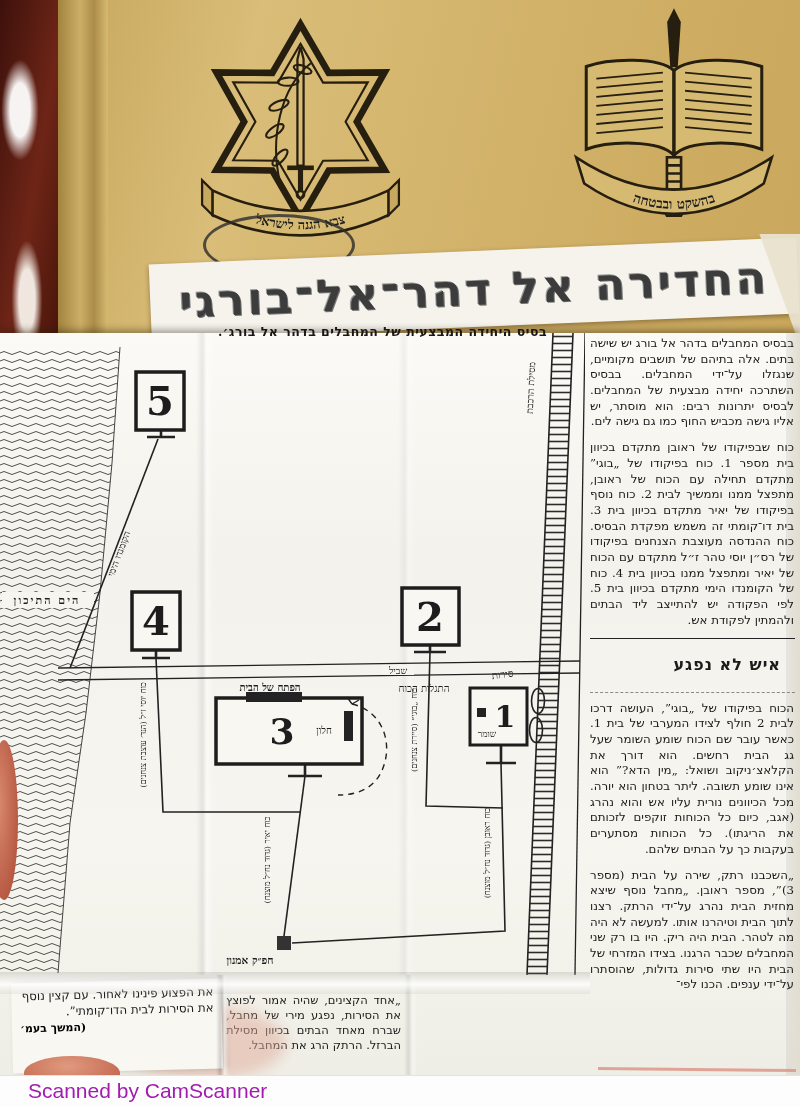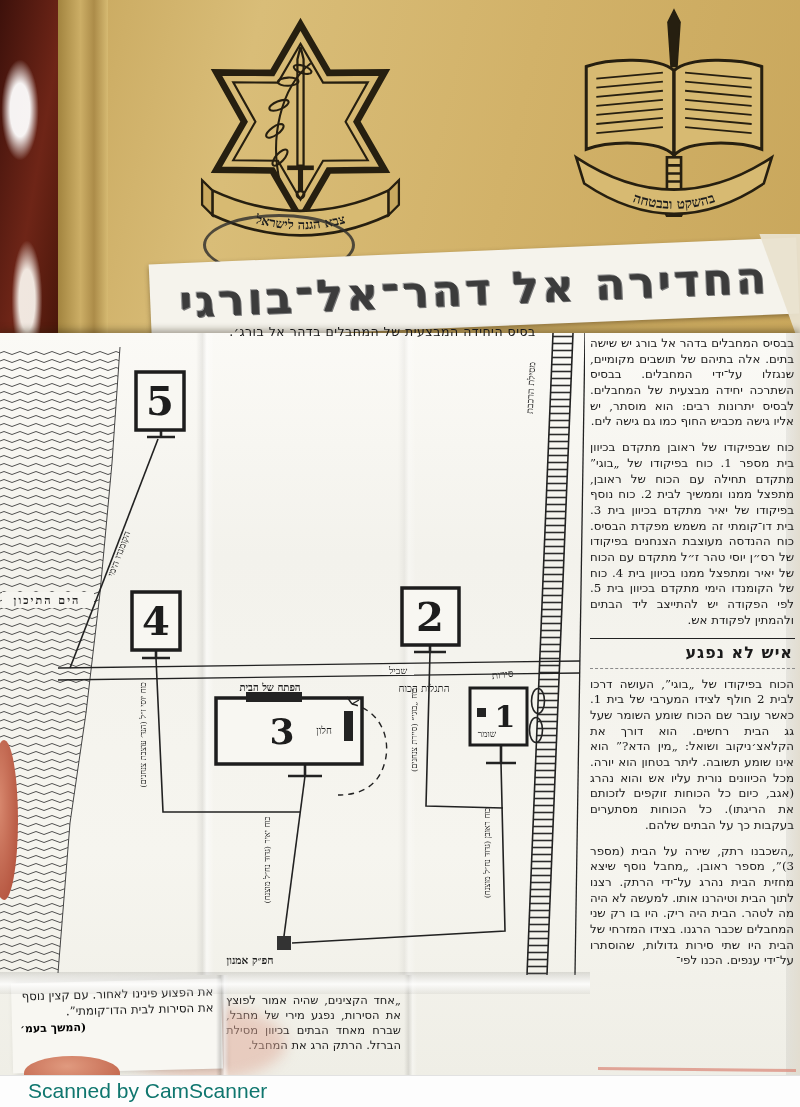--- a/index.html
+++ b/index.html
@@ -33,49 +33,49 @@
     background:linear-gradient(180deg,#fbfaf6,#f3f2ec 30%,#f6f5ef 70%,#efeee6);
     box-shadow:0 -3px 7px rgba(40,30,10,.4);}
   .crease{top:333px;height:642px;width:18px;
     background:linear-gradient(90deg,transparent,rgba(0,0,0,.07) 35%,rgba(255,255,255,.5) 60%,transparent);}
   .hfold{left:0;top:972px;width:590px;height:22px;
     background:linear-gradient(180deg,rgba(0,0,0,.10),rgba(255,255,255,.75) 55%,rgba(0,0,0,.05));}
   .page-curl{left:786px;top:333px;width:14px;height:742px;
     background:linear-gradient(90deg,rgba(0,0,0,.06),#e2ddd0);}
 
   .map-caption{left:185px;top:324px;width:395px;direction:rtl;text-align:center;
-    font-weight:normal;font-size:12.5px;letter-spacing:.5px;color:#171717;}
+    font-weight:bold;font-size:12.5px;letter-spacing:.5px;color:#171717;}
 
   svg text{font-family:"DejaVu Serif",serif;fill:#1d1d1d;}
   .article{left:590px;top:336px;width:205px;height:736px;direction:rtl;text-align:justify;
     font-size:11.8px;line-height:1.33;color:#1b1b1b;overflow:hidden;}
   .article p{margin:0 1px 10px 0;}
   .article .head-block{border-top:1.6px solid #222;margin:4px 0 8px 0;padding:3px 2px 4px 0;
     border-bottom:1px dashed #8a8a8a;}
-  .article .head-block h2{margin:0;font-size:16px;letter-spacing:1px;text-align:right;}
+  .article .head-block h2{margin:12px;font-size:16px;letter-spacing:1px;text-align:right;}
   .pink-line{left:598px;top:1068px;width:198px;height:3px;background:#dc9183;opacity:.8;transform:rotate(.6deg);}
 
   .bcol{direction:rtl;text-align:justify;font-size:11.5px;line-height:1.3;color:#1b1b1b;}
   .left-piece{left:12px;top:981px;width:210px;height:90px;background:#f8f7f2;
     transform:rotate(-1.4deg);box-shadow:3px 0 6px rgba(0,0,0,.18);padding:6px 8px;box-sizing:border-box;}
   .left-piece .txt{direction:rtl;text-align:right;font-size:11.8px;line-height:1.32;color:#1b1b1b;}
   .left-piece .cont{font-weight:bold;font-size:11px;text-align:left;margin-top:2px;direction:rtl;}
   .vfold2{top:975px;height:100px;width:13px;
     background:linear-gradient(90deg,transparent,rgba(0,0,0,.16),rgba(255,255,255,.6),transparent);}
 
   .finger-left{left:-10px;top:740px;width:28px;height:160px;border-radius:50%;
     background:radial-gradient(ellipse at 30% 40%,#d98a70,#b75842 75%);}
   .finger-soft{left:118px;top:1006px;width:168px;height:74px;border-radius:50%;
     background:rgba(224,169,152,.5);filter:blur(7px);}
   .finger-tip{left:24px;top:1056px;width:96px;height:34px;border-radius:50% 50% 0 0;
     background:radial-gradient(ellipse at 45% 30%,#e09a7f,#c4684f 80%);}
 
   .scanbar{left:0;top:1075px;width:800px;height:32px;background:#fdfdfd;border-top:1px solid #e2e2e2;}
   .scanbar span{position:absolute;left:28px;top:3px;font-family:"Liberation Sans","DejaVu Sans",sans-serif;
-    font-size:21px;color:#0f766e;}
+    font-size:21px;color:#a21caf;}
 </style>
 </head>
 <body>
 
 <div class="page">
 
   <div class="abs cover"></div>
   <div class="abs leather"></div>
   <div class="abs spine"></div>
 

